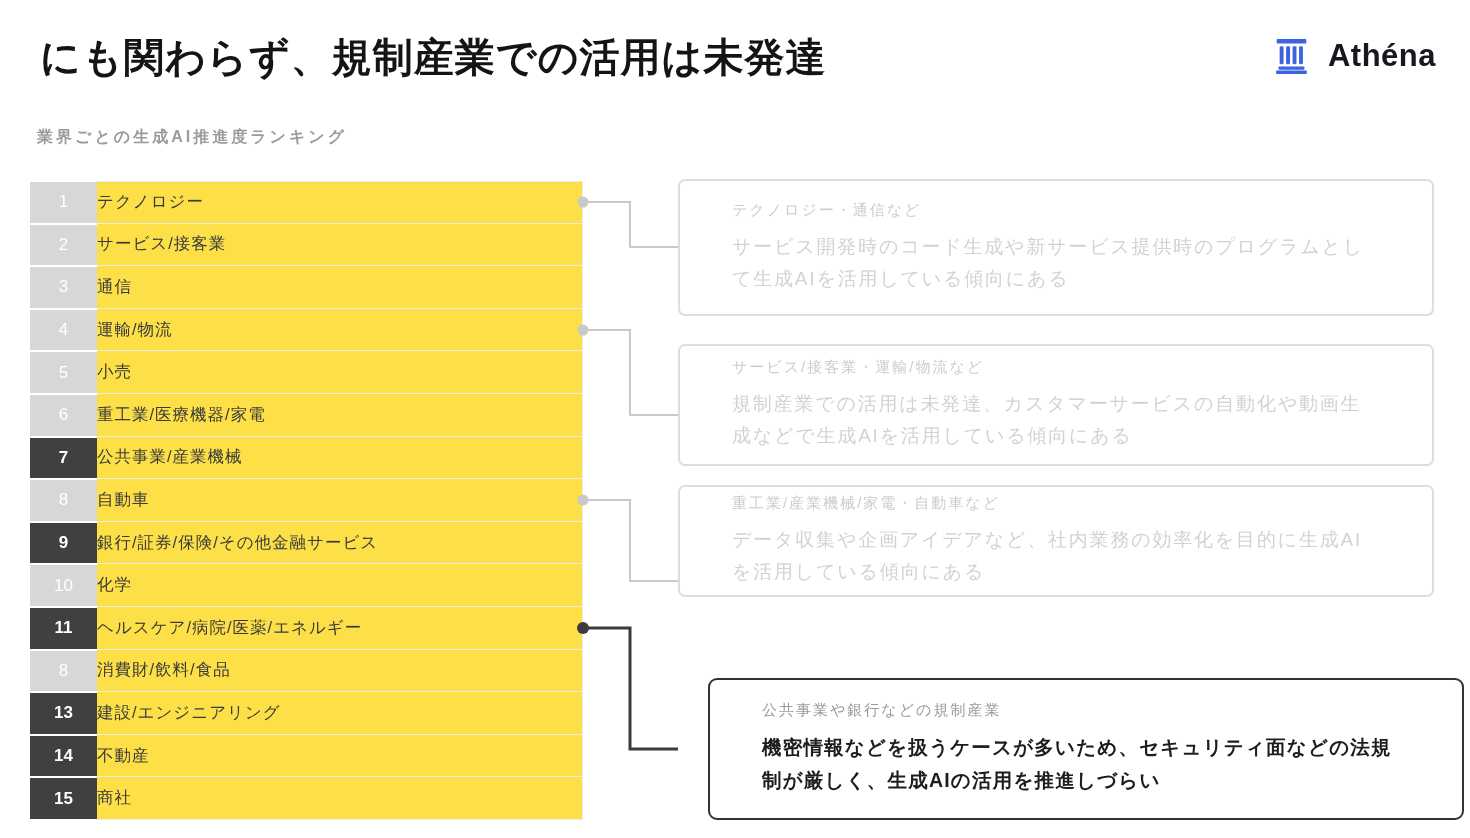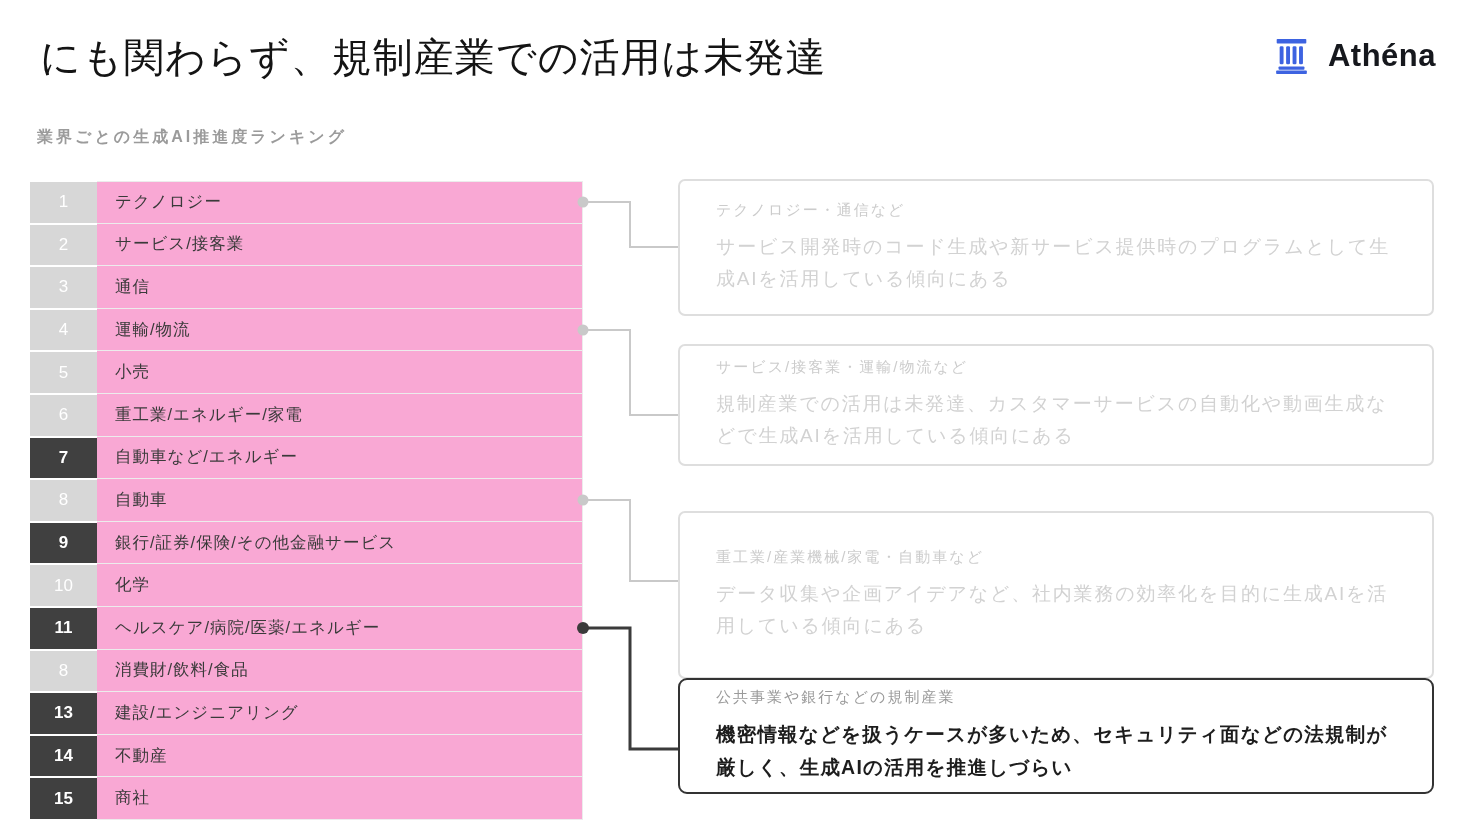--- a/index.html
+++ b/index.html
@@ -19,21 +19,21 @@
     --connector_gray:#c9c9c9;
     --connector_dark:#3b3b3b;
   }
   *{margin:0;padding:0;box-sizing:border-box;}
   html,body{background:#ffffff;}
   body{font-family:"Liberation Sans","DejaVu Sans",sans-serif;}
   .slide{position:relative;width:1470px;height:838px;background:#ffffff;overflow:hidden;}
 
   .page-title{
     position:absolute;left:40px;top:30px;
-    font-size:40px;font-weight:400;color:var(--title_text);
+    font-size:40px;font-weight:700;color:var(--title_text);
     letter-spacing:1px;white-space:nowrap;
   }
 
   .brand{position:absolute;top:38px;right:34px;display:flex;align-items:flex-end;gap:20px;}
   .brand .pillar{width:33px;height:35px;display:block;}
   .brand .brand-name{font-size:31px;font-weight:600;color:#16181d;letter-spacing:0.5px;}
 
   .list-caption{
     position:absolute;left:37px;top:127px;
     font-size:16px;font-weight:600;color:var(--muted_caption);
@@ -43,46 +43,45 @@
   .rank-list{position:absolute;left:30px;top:181px;width:553px;}
   .row{display:flex;height:42.6px;}
   .rank-cell{
     width:67px;flex:0 0 67px;margin:1px 0;
     display:flex;align-items:center;justify-content:center;
     background:var(--rank_cell_light);
     color:#ffffff;font-size:17px;font-weight:500;
   }
   .row.emphasized .rank-cell{background:var(--rank_cell_dark);font-weight:600;}
   .label-cell{
-    flex:1;background:#f9a8d4;display:flex;align-items:center;
-    padding-left:18px;
+    flex:1;background:#fde047;display:flex;align-items:center;
     border-bottom:1px solid var(--row_border);
     border-right:1px solid var(--row_border);
     font-size:16.5px;font-weight:500;color:var(--row_text);
     letter-spacing:1px;white-space:nowrap;
   }
   .row:first-child .label-cell{border-top:1px solid var(--row_border);}
 
   .connector-overlay{position:absolute;left:0;top:0;width:1470px;height:838px;pointer-events:none;}
   .conn-gray{stroke:var(--connector_gray);stroke-width:2;fill:none;}
   .conn-dark{stroke:var(--connector_dark);stroke-width:3;fill:none;}
   .dot-gray{fill:var(--connector_gray);}
   .dot-dark{fill:var(--connector_dark);}
 
   .callout{
     position:absolute;left:678px;width:756px;
     border:2px solid var(--callout_muted_border);border-radius:7px;
     background:#ffffff;
     display:flex;flex-direction:column;justify-content:center;
-    padding:0 36px;
+    padding:0 52px;
   }
   .callout-0{top:179px;height:137px;}
   .callout-1{top:344px;height:122px;}
-  .callout-2{top:511px;height:168px;}
-  .callout-3{top:678px;height:116px;}
+  .callout-2{top:485px;height:112px;}
+  .callout-3{top:678px;height:142px;margin-left:30px;}
   .callout-header{
     font-size:15px;font-weight:500;color:var(--callout_muted_header);
     letter-spacing:2px;margin-bottom:11px;white-space:nowrap;
   }
   .callout-body{
     font-size:19px;font-weight:500;color:var(--callout_muted_body);
     letter-spacing:1.8px;line-height:1.68;
   }
   .callout.active{border-color:var(--callout_active_border);border-radius:9px;}
   .callout.active .callout-header{color:var(--callout_active_header);}
@@ -128,25 +127,25 @@
     <div class="row">
       <div class="rank-cell">4</div>
       <div class="label-cell">運輸/物流</div>
     </div>
     <div class="row">
       <div class="rank-cell">5</div>
       <div class="label-cell">小売</div>
     </div>
     <div class="row">
       <div class="rank-cell">6</div>
-      <div class="label-cell">重工業/エネルギー/家電</div>
+      <div class="label-cell">重工業/医療機器/家電</div>
     </div>
     <div class="row emphasized">
       <div class="rank-cell">7</div>
-      <div class="label-cell">自動車など/エネルギー</div>
+      <div class="label-cell">公共事業/産業機械</div>
     </div>
     <div class="row">
       <div class="rank-cell">8</div>
       <div class="label-cell">自動車</div>
     </div>
     <div class="row emphasized">
       <div class="rank-cell">9</div>
       <div class="label-cell">銀行/証券/保険/その他金融サービス</div>
     </div>
     <div class="row">

